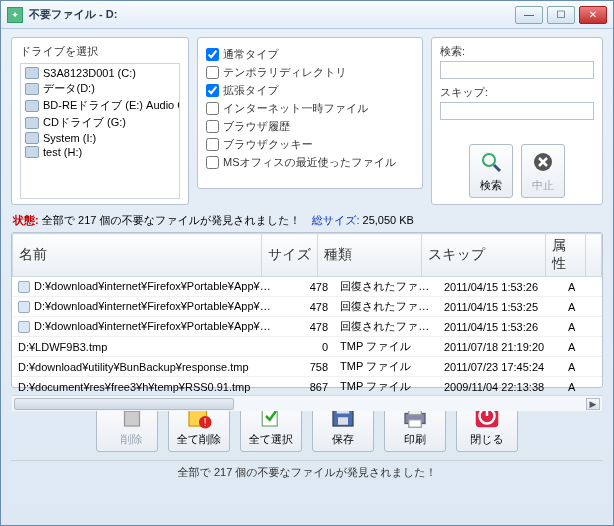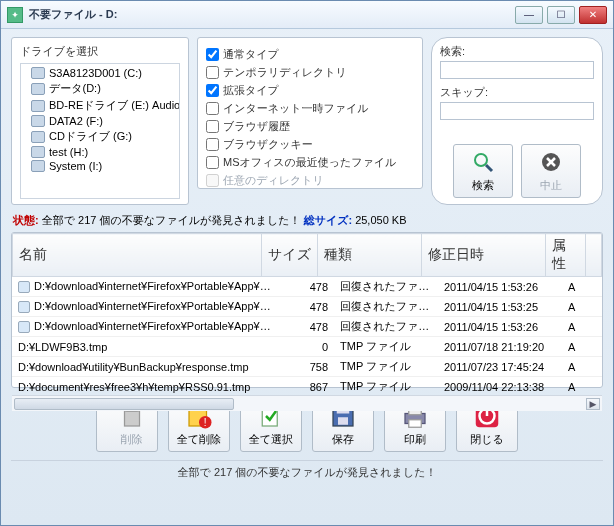--- a/index.html
+++ b/index.html
@@ -9,37 +9,37 @@
   .titlebar .app-icon { width:16px; height:16px; background:#5b8; border:1px solid #396; margin-right:6px; font-size:9px; color:#fff; text-align:center; line-height:14px;}
   .titlebar .title { flex:1; color:#2a3a50;font-weight:bold; }
   .winbtns { display:flex; gap:4px; }
   .winbtn { width:28px; height:18px; border:1px solid #8aa; background:linear-gradient(#f5faff,#d3e3f0); border-radius:2px; display:flex;align-items:center;justify-content:center; font-size:10px; color:#335; cursor:pointer;}
   .winbtn.close { background:linear-gradient(#f08080,#c03030); color:#fff; border-color:#a02020;}
   .client { position:absolute; top:28px; left:0; right:0; bottom:0; padding:8px 10px 6px; }
   .topgroup { display:flex; gap:8px; height:168px; }
   .panel { background:#fff; border:1px solid #b8c4d2; border-radius:3px; padding:6px 8px; }
   .drivepanel { width:178px; height:168px; }
   .drivepanel .hdr { font-size:11px; margin-bottom:4px; color:#333;}
-  .drivelist { border:1px solid #ccd5e0; height:136px; overflow:auto; padding:2px 8px; background:#fff;}
+  .drivelist { border:1px solid #ccd5e0; height:136px; overflow:auto; padding:2px 2px; background:#fff;}
   .drive { display:flex; align-items:center; gap:4px; padding:1px 2px; white-space:nowrap; cursor:pointer;}
   .dicon { width:14px; height:12px; background:#c9d8e8; border:1px solid #8aa0b8; border-radius:2px; flex:0 0 14px;}
   .optpanel { flex:1; height:152px;}
   .opt { display:flex; align-items:center; gap:4px; margin:3px 0; color:#333;}
   .opt.dis { color:#9aa4b0;}
   .opt input { margin:0;}
-  .searchpanel { width:172px; height:168px; display:flex; flex-direction:column;border-radius:16px; }
+  .searchpanel { width:172px; height:168px; display:flex; flex-direction:column; }
   .searchpanel label { display:block; margin-bottom:2px; color:#333;}
   .searchpanel input.txt { width:100%; height:18px; border:1px solid #b8c4d2; padding:1px 3px; margin-bottom:6px;}
   .btnrow { display:flex; gap:8px; margin-top:auto; justify-content:center;}
-  .sqbtn { width:60px; height:54px; border:1px solid #b0bcc8; background:linear-gradient(#fdfdfd,#e9eef4); border-radius:3px; display:flex; flex-direction:column; align-items:center; justify-content:center; gap:4px; cursor:pointer; font-size:11px;}
+  .sqbtn { width:44px; height:54px; border:1px solid #b0bcc8; background:linear-gradient(#fdfdfd,#e9eef4); border-radius:3px; display:flex; flex-direction:column; align-items:center; justify-content:center; gap:4px; cursor:pointer; font-size:11px;}
   .sqbtn.disabled { color:#9aa4b0; cursor:default;}
   .sqbtn svg { width:28px; height:24px;}
   .status { margin:8px 2px 4px; font-size:11px;}
   .status .lbl { color:#c00000; font-weight:bold;}
-  .status .sizelbl { color:#0030c0; font-weight:bold; margin-left:0;}
+  .status .sizelbl { color:#0030c0; font-weight:normal; margin-left:8px;}
   .grid { border:1px solid #b8c4d2; background:#fff; height:156px; position:relative; border-radius:3px;}
   .grid table { width:100%; border-collapse:collapse; table-layout:fixed;}
   .grid th { background:linear-gradient(#fdfdfd,#eaeff5); border:1px solid #d0d8e2; font-weight:normal; text-align:left; padding:3px 6px; font-size:14px; color:#333; position:sticky; top:0;}
   .grid td { border-bottom:1px solid #f0f0f0; padding:2px 6px; white-space:nowrap; overflow:hidden; text-overflow:ellipsis; font-size:11px;}
   .grid .body { height:118px; overflow:auto;}
   .ficon { display:inline-block; width:12px; height:12px; background:#d8e8f8; border:1px solid #9ab; border-radius:2px; margin-right:4px; vertical-align:middle;}
   .hscroll { height:16px; border-top:1px solid #d0d8e2; background:#f3f6fa; position:relative;}
   .hthumb { position:absolute; top:2px; left:2px; width:220px; height:12px; background:linear-gradient(#e8eef5,#cfd9e5); border:1px solid #b0bcc8; border-radius:2px;}
   .harrow { position:absolute; top:2px; width:14px; height:12px; background:linear-gradient(#f5f8fc,#dde4ec); border:1px solid #b0bcc8; text-align:center; line-height:10px; font-size:9px; color:#556;}
   .harrow.r { right:2px;}
@@ -78,33 +78,29 @@
             <div class="drive">
               <span class="dicon"></span>
               <span>データ(D:)</span>
             </div>
             <div class="drive">
               <span class="dicon"></span>
               <span>BD-REドライブ (E:) Audio CD</span>
             </div>
             <div class="drive">
               <span class="dicon"></span>
-              <span>DATA2 (F:)</span>
-            </div>
-            <div class="drive">
-              <span class="dicon"></span>
               <span>CDドライブ (G:)</span>
             </div>
             <div class="drive">
               <span class="dicon"></span>
+              <span>System (I:)</span>
+            </div>
+            <div class="drive">
+              <span class="dicon"></span>
               <span>test (H:)</span>
-            </div>
-            <div class="drive">
-              <span class="dicon"></span>
-              <span>System (I:)</span>
             </div>
           </div>
       </div>
 
       <div class="panel optpanel" id="optpanel">
           <label class="opt">
             <input type="checkbox" checked="" style="">
             <span>通常タイプ</span>
           </label>
           <label class="opt">
@@ -123,24 +119,20 @@
             <input type="checkbox" style="">
             <span>ブラウザ履歴</span>
           </label>
           <label class="opt">
             <input type="checkbox" style="">
             <span>ブラウザクッキー</span>
           </label>
           <label class="opt">
             <input type="checkbox" style="">
             <span>MSオフィスの最近使ったファイル</span>
-          </label>
-          <label class="opt dis">
-            <input type="checkbox" disabled="" style="">
-            <span>任意のディレクトリ</span>
           </label>
         </div>
 
       <div class="panel searchpanel">
         <label>検索:</label>
         <input class="txt" value="" style="">
         <label>スキップ:</label>
         <input class="txt" value="" style="">
         <div class="btnrow">
           <div class="sqbtn">
@@ -177,21 +169,21 @@
             <col class="c-type">
             <col class="c-date">
             <col class="c-attr">
             <col class="c-sc">
           </colgroup>
         <thead>
             <tr>
           <th>名前</th>
           <th>サイズ</th>
           <th>種類</th>
-          <th>修正日時</th>
+          <th>スキップ</th>
           <th>属性</th>
           <th></th>
         </tr>
           </thead>
       </table>
       <div class="body">
         <table>
           <colgroup>
               <col class="c-name">
               <col class="c-size">

